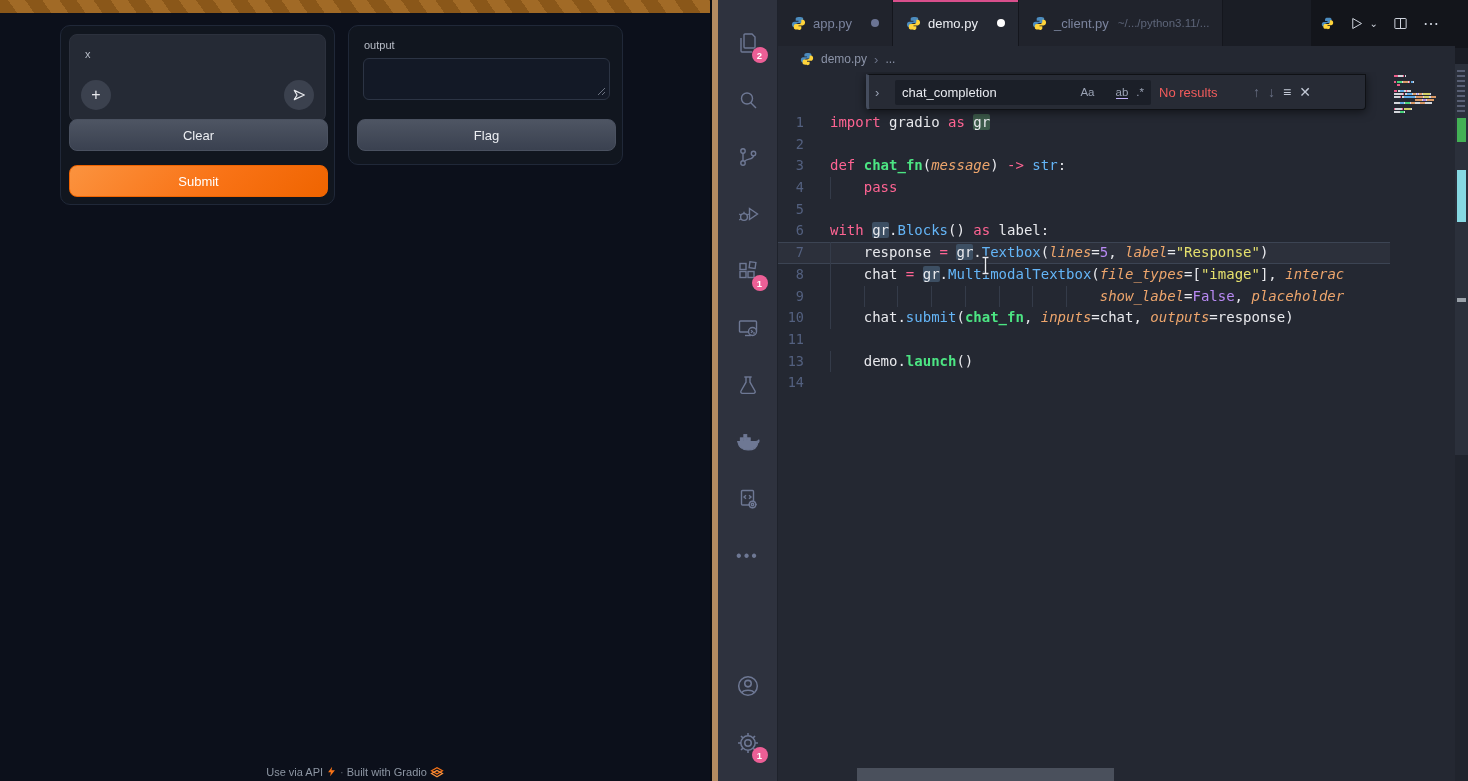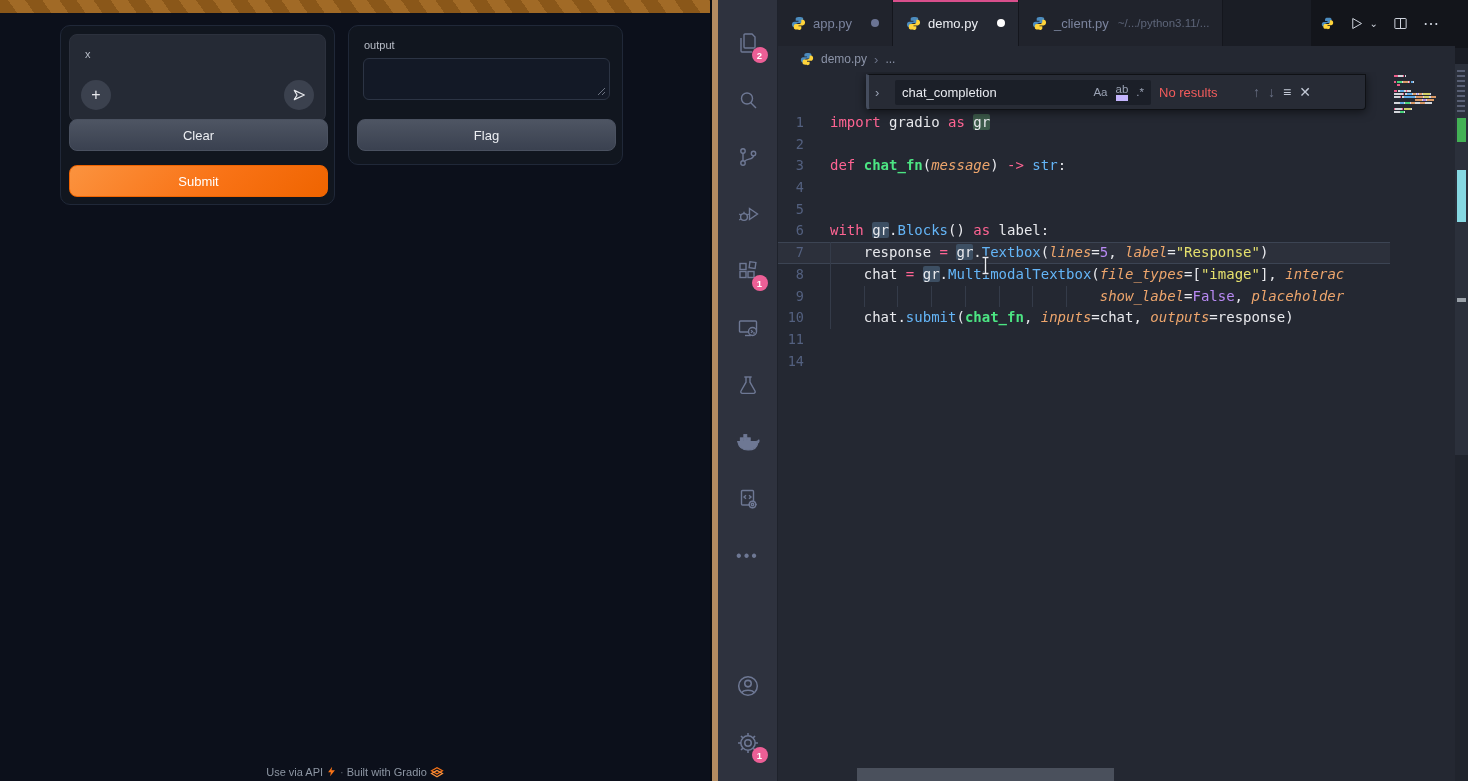--- a/index.html
+++ b/index.html
@@ -75,21 +75,21 @@
   .find-widget { position:absolute; top:2px; left:88px; width:500px; height:36px; z-index:6;
     background:#272b35; border:1px solid #0f1115; border-left:3px solid #454d5e;
     border-radius:0 0 4px 4px; box-shadow:0 2px 10px rgba(0,0,0,.55);
     display:flex; align-items:center; gap:8px; padding:0 8px 0 6px; }
   .fw-chev { color:#9aa2b4; font-size:13px; width:12px; }
   .find-input-box { width:256px; height:25px; background:#1b1f28; border-radius:2px;
     display:flex; align-items:center; gap:8px; padding:0 7px; }
   .find-input-box input { flex:1; min-width:0; background:transparent; border:none; outline:none;
     color:#e8eaef; font-size:13px; font-family:"Liberation Sans",sans-serif; }
   .fopt { color:#9aa2b4; font-size:11.5px; }
-  .fopt.ww { border-bottom:6px solid #c4b5fd; }
+  .fopt.ww { border-bottom:1px solid #c4b5fd;margin-left:13px; }
   .find-status { color:#f25c5c; font-size:13px; width:86px; flex:none; }
   .ficon { color:#6a7186; font-size:14px; }
   .ficon.en { color:#c3c9d6; }
 
   .code { position:absolute; top:40px; left:0; width:612px;
     font-family:"DejaVu Sans Mono", monospace; font-size:14px; line-height:21.7px; }
   .code-row { display:flex; height:21.7px; white-space:pre; }
   .code-row.current { background:rgba(200,210,230,0.05);
     box-shadow:inset 0 1px 0 #3c4453, inset 0 -1px 0 #3c4453; }
   .ln { width:52px; text-align:right; padding-right:26px; color:var(--tok-ln,#53607f);
@@ -329,28 +329,29 @@
         <span class="ficon">↑</span>
         <span class="ficon">↓</span>
         <span class="ficon en">≡</span>
         <span class="ficon en">✕</span>
       </div>
 
       <div class="code">
           <div class="code-row"><span class="ln">1</span><span class="lc"><span class="tok-kw">import</span><span class="tok-txt"> gradio </span><span class="tok-kw">as</span><span class="tok-txt"> </span><span class="tok-txt hl-write">gr</span></span></div>
           <div class="code-row"><span class="ln">2</span><span class="lc"></span></div>
           <div class="code-row"><span class="ln">3</span><span class="lc"><span class="tok-kw">def</span><span class="tok-txt"> </span><span class="tok-fn">chat_fn</span><span class="tok-txt">(</span><span class="tok-par">message</span><span class="tok-txt">) </span><span class="tok-kw">-&gt;</span><span class="tok-txt"> </span><span class="tok-typ">str</span><span class="tok-txt">:</span></span></div>
-          <div class="code-row"><span class="ln">4</span></div>
+          <div class="code-row"><span class="ln">4</span><span class="lc"><i class="guide" style="left: 0px;"></i><span class="tok-txt">    </span><span class="tok-kw">pass</span></span></div>
           <div class="code-row"><span class="ln">5</span><span class="lc"></span></div>
           <div class="code-row"><span class="ln">6</span><span class="lc"><span class="tok-kw">with</span><span class="tok-txt"> </span><span class="tok-txt hl-read">gr</span><span class="tok-txt">.</span><span class="tok-typ">Blocks</span><span class="tok-txt">() </span><span class="tok-kw">as</span><span class="tok-txt"> label:</span></span></div>
           <div class="code-row current"><span class="ln">7</span><span class="lc"><i class="guide" style="left: 0px;"></i><span class="tok-txt">    response </span><span class="tok-kw">=</span><span class="tok-txt"> </span><span class="tok-txt hl-read">gr</span><span class="tok-txt">.</span><span class="tok-typ">Textbox</span><span class="tok-txt">(</span><span class="tok-par">lines</span><span class="tok-txt">=</span><span class="tok-num">5</span><span class="tok-txt">, </span><span class="tok-par">label</span><span class="tok-txt">=</span><span class="tok-str">"Response"</span><span class="tok-txt">)</span></span></div>
           <div class="code-row"><span class="ln">8</span><span class="lc"><i class="guide" style="left: 0px;"></i><span class="tok-txt">    chat </span><span class="tok-kw">=</span><span class="tok-txt"> </span><span class="tok-txt hl-read">gr</span><span class="tok-txt">.</span><span class="tok-typ">MultimodalTextbox</span><span class="tok-txt">(</span><span class="tok-par">file_types</span><span class="tok-txt">=[</span><span class="tok-str">"image"</span><span class="tok-txt">], </span><span class="tok-par">interac</span></span></div>
           <div class="code-row"><span class="ln">9</span><span class="lc"><i class="guide" style="left: 0px;"></i><i class="guide" style="left: 33.72px;"></i><i class="guide" style="left: 67.44px;"></i><i class="guide" style="left: 101.16px;"></i><i class="guide" style="left: 134.88px;"></i><i class="guide" style="left: 168.6px;"></i><i class="guide" style="left: 202.32px;"></i><i class="guide" style="left: 236.04px;"></i><span class="tok-txt">                                </span><span class="tok-par">show_label</span><span class="tok-txt">=</span><span class="tok-num">False</span><span class="tok-txt">, </span><span class="tok-par">placeholder</span></span></div>
           <div class="code-row"><span class="ln">10</span><span class="lc"><i class="guide" style="left: 0px;"></i><span class="tok-txt">    chat.</span><span class="tok-typ">submit</span><span class="tok-txt">(</span><span class="tok-fn">chat_fn</span><span class="tok-txt">, </span><span class="tok-par">inputs</span><span class="tok-txt">=chat, </span><span class="tok-par">outputs</span><span class="tok-txt">=response)</span></span></div>
           <div class="code-row"><span class="ln">11</span><span class="lc"></span></div>
+          <div class="code-row"><span class="ln">13</span><span class="lc"><i class="guide" style="left: 0px;"></i><span class="tok-txt">    demo.</span><span class="tok-fn">launch</span><span class="tok-txt">()</span></span></div>
           <div class="code-row"><span class="ln">14</span><span class="lc"></span></div>
         </div>
 
       <div class="minimap">
         <div>
             <div class="mm-row"><i class="mm-seg" style="width: 4px; background: rgb(255, 100, 147);"></i><i class="mm-seg" style="width: 5px; background: rgb(232, 233, 237);"></i><i class="mm-seg" style="width: 1px; background: rgb(255, 100, 147);"></i><i class="mm-seg" style="width: 1px;"></i><i class="mm-seg" style="width: 1px; background: rgb(232, 233, 237);"></i></div>
             <div class="mm-row"></div>
             <div class="mm-row"><i class="mm-seg" style="width: 2px; background: rgb(255, 100, 147);"></i><i class="mm-seg" style="width: 1px;"></i><i class="mm-seg" style="width: 5px; background: rgb(76, 229, 131);"></i><i class="mm-seg" style="width: 1px; background: rgb(232, 233, 237);"></i><i class="mm-seg" style="width: 5px; background: rgb(237, 165, 108);"></i><i class="mm-seg" style="width: 1px; background: rgb(232, 233, 237);"></i><i class="mm-seg" style="width: 1px; background: rgb(255, 100, 147);"></i><i class="mm-seg" style="width: 1px;"></i><i class="mm-seg" style="width: 2px; background: rgb(100, 181, 247);"></i><i class="mm-seg" style="width: 1px; background: rgb(232, 233, 237);"></i></div>
             <div class="mm-row"><i class="mm-seg" style="width: 3px;"></i><i class="mm-seg" style="width: 3px; background: rgb(255, 100, 147);"></i></div>
             <div class="mm-row"></div>

